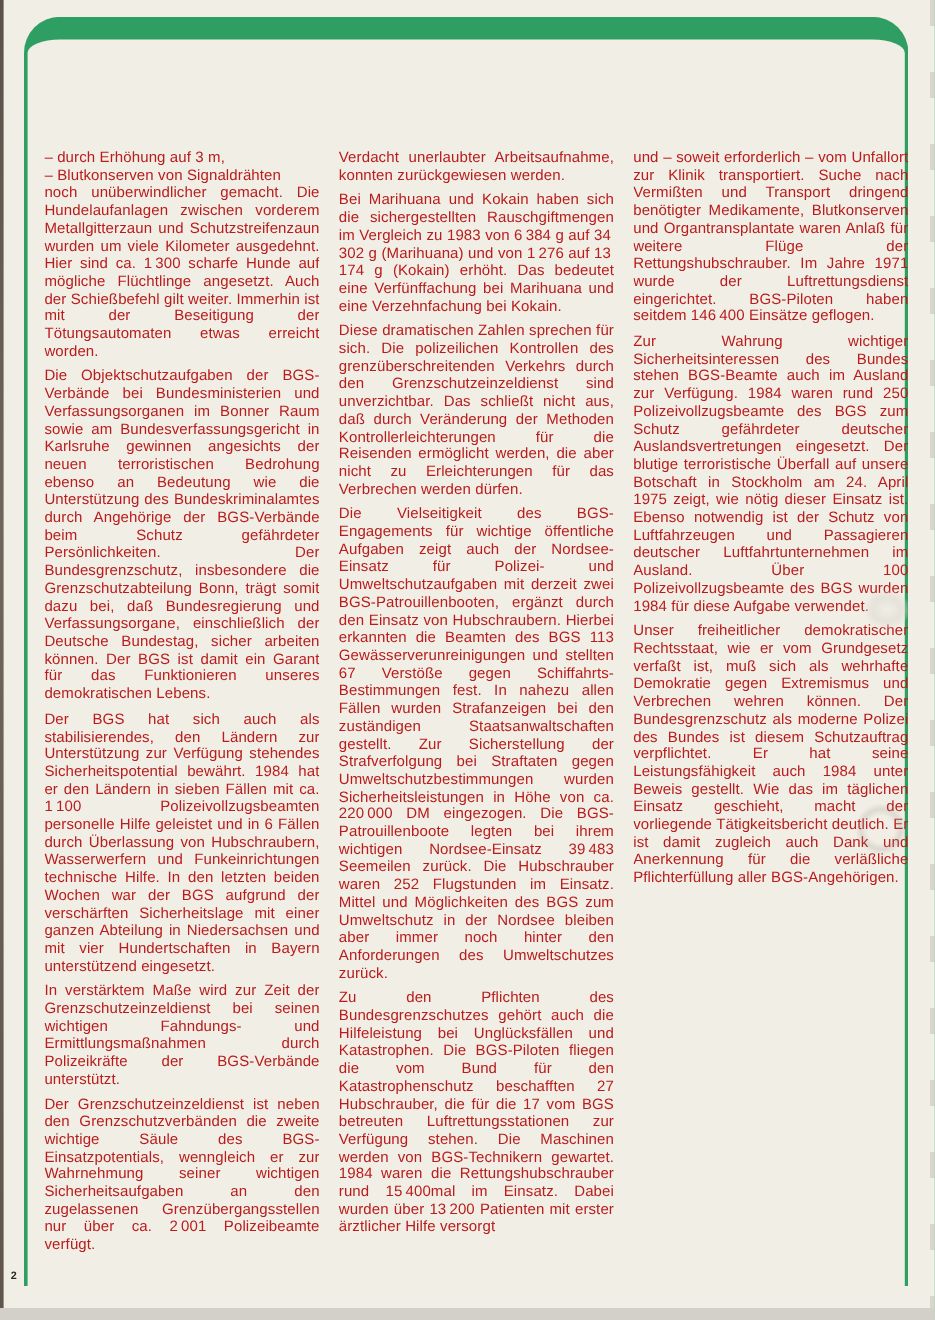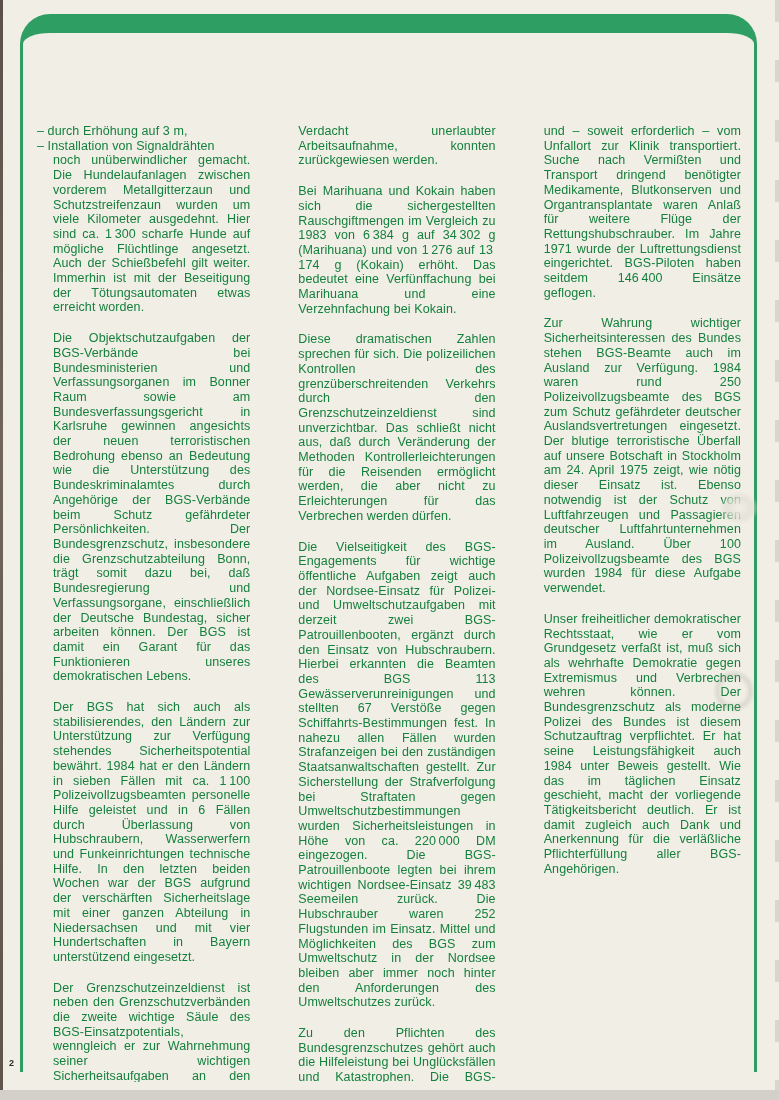--- a/index.html
+++ b/index.html
@@ -62,23 +62,23 @@
     overflow: hidden;
   }
   .textcol {
     flex: 1 1 0;
     min-width: 0;
     overflow: hidden;
     font-size: 12.5px;
     line-height: 14.7px;
     text-align: justify;
     letter-spacing: 0.1px;
-    color: #15803d;
+    color: #b91c1c;
   }
-  .block { margin: 16px; }
+  .block { margin: 0; }
   .block.para { margin-top: 6px; }
   .block.cont { margin-top: 0; }
   .block.list {
     margin: 0;
     padding-left: 12px;
     text-indent: -12px;
     text-align: left;
   }
   .page-number {
     position: absolute;
@@ -112,24 +112,25 @@
 <div>
   <div class="scan-edge-left"></div>
   <div class="scan-edge-right"></div>
   <div class="scan-edge-bottom"></div>
 
   <div class="green-frame"></div>
 
   <div class="columns">
     <div class="textcol">
         <div class="block list">– durch Erhöhung auf 3 m,</div>
-        <div class="block list">– Installation von Signaldrähten</div>
+        <div class="block list">– Blutkonserven von Signaldrähten</div>
         <div class="block cont">noch unüberwindlicher gemacht. Die Hundelaufanlagen zwischen vorderem Metallgitterzaun und Schutzstreifenzaun wurden um viele Kilometer ausgedehnt. Hier sind ca. 1 300 scharfe Hunde auf mögliche Flüchtlinge angesetzt. Auch der Schießbefehl gilt weiter. Immerhin ist mit der Beseitigung der Tötungsautomaten etwas erreicht worden.</div>
         <div class="block para">Die Objektschutzaufgaben der BGS-Verbände bei Bundesministerien und Verfassungsorganen im Bonner Raum sowie am Bundesverfassungsgericht in Karlsruhe gewinnen angesichts der neuen terroristischen Bedrohung ebenso an Bedeutung wie die Unterstützung des Bundeskriminalamtes durch Angehörige der BGS-Verbände beim Schutz gefährdeter Persönlichkeiten. Der Bundesgrenzschutz, insbesondere die Grenzschutzabteilung Bonn, trägt somit dazu bei, daß Bundesregierung und Verfassungsorgane, einschließlich der Deutsche Bundestag, sicher arbeiten können. Der BGS ist damit ein Garant für das Funktionieren unseres demokratischen Lebens.</div>
         <div class="block para">Der BGS hat sich auch als stabilisierendes, den Ländern zur Unterstützung zur Verfügung stehendes Sicherheitspotential bewährt. 1984 hat er den Ländern in sieben Fällen mit ca. 1 100 Polizeivollzugsbeamten personelle Hilfe geleistet und in 6 Fällen durch Überlassung von Hubschraubern, Wasserwerfern und Funkeinrichtungen technische Hilfe. In den letzten beiden Wochen war der BGS aufgrund der verschärften Sicherheitslage mit einer ganzen Abteilung in Niedersachsen und mit vier Hundertschaften in Bayern unterstützend eingesetzt.</div>
+        <div class="block para">In verstärktem Maße wird zur Zeit der Grenzschutzeinzeldienst bei seinen wichtigen Fahndungs- und Ermittlungsmaßnahmen durch Polizeikräfte der BGS-Verbände unterstützt.</div>
         <div class="block para">Der Grenzschutzeinzeldienst ist neben den Grenzschutzverbänden die zweite wichtige Säule des BGS-Einsatzpotentials, wenngleich er zur Wahrnehmung seiner wichtigen Sicherheitsaufgaben an den zugelassenen Grenzübergangsstellen nur über ca. 2 001 Polizeibeamte verfügt.</div>
       </div>
     <div class="textcol">
         <div class="block cont">Verdacht unerlaubter Arbeitsaufnahme, konnten zurückgewiesen werden.</div>
         <div class="block para">Bei Marihuana und Kokain haben sich die sichergestellten Rauschgiftmengen im Vergleich zu 1983 von 6 384 g auf 34 302 g (Marihuana) und von 1 276 auf 13 174 g (Kokain) erhöht. Das bedeutet eine Verfünffachung bei Marihuana und eine Verzehnfachung bei Kokain.</div>
         <div class="block para">Diese dramatischen Zahlen sprechen für sich. Die polizeilichen Kontrollen des grenzüberschreitenden Verkehrs durch den Grenzschutzeinzeldienst sind unverzichtbar. Das schließt nicht aus, daß durch Veränderung der Methoden Kontrollerleichterungen für die Reisenden ermöglicht werden, die aber nicht zu Erleichterungen für das Verbrechen werden dürfen.</div>
         <div class="block para">Die Vielseitigkeit des BGS-Engagements für wichtige öffentliche Aufgaben zeigt auch der Nordsee-Einsatz für Polizei- und Umweltschutzaufgaben mit derzeit zwei BGS-Patrouillenbooten, ergänzt durch den Einsatz von Hubschraubern. Hierbei erkannten die Beamten des BGS 113 Gewässerverunreinigungen und stellten 67 Verstöße gegen Schiffahrts-Bestimmungen fest. In nahezu allen Fällen wurden Strafanzeigen bei den zuständigen Staatsanwaltschaften gestellt. Zur Sicherstellung der Strafverfolgung bei Straftaten gegen Umweltschutzbestimmungen wurden Sicherheitsleistungen in Höhe von ca. 220 000 DM eingezogen. Die BGS-Patrouillenboote legten bei ihrem wichtigen Nordsee-Einsatz 39 483 Seemeilen zurück. Die Hubschrauber waren 252 Flugstunden im Einsatz. Mittel und Möglichkeiten des BGS zum Umweltschutz in der Nordsee bleiben aber immer noch hinter den Anforderungen des Umweltschutzes zurück.</div>
         <div class="block para">Zu den Pflichten des Bundesgrenzschutzes gehört auch die Hilfeleistung bei Unglücksfällen und Katastrophen. Die BGS-Piloten fliegen die vom Bund für den Katastrophenschutz beschafften 27 Hubschrauber, die für die 17 vom BGS betreuten Luftrettungsstationen zur Verfügung stehen. Die Maschinen werden von BGS-Technikern gewartet. 1984 waren die Rettungshubschrauber rund 15 400mal im Einsatz. Dabei wurden über 13 200 Patienten mit erster ärztlicher Hilfe versorgt</div>
       </div>
     <div class="textcol">

